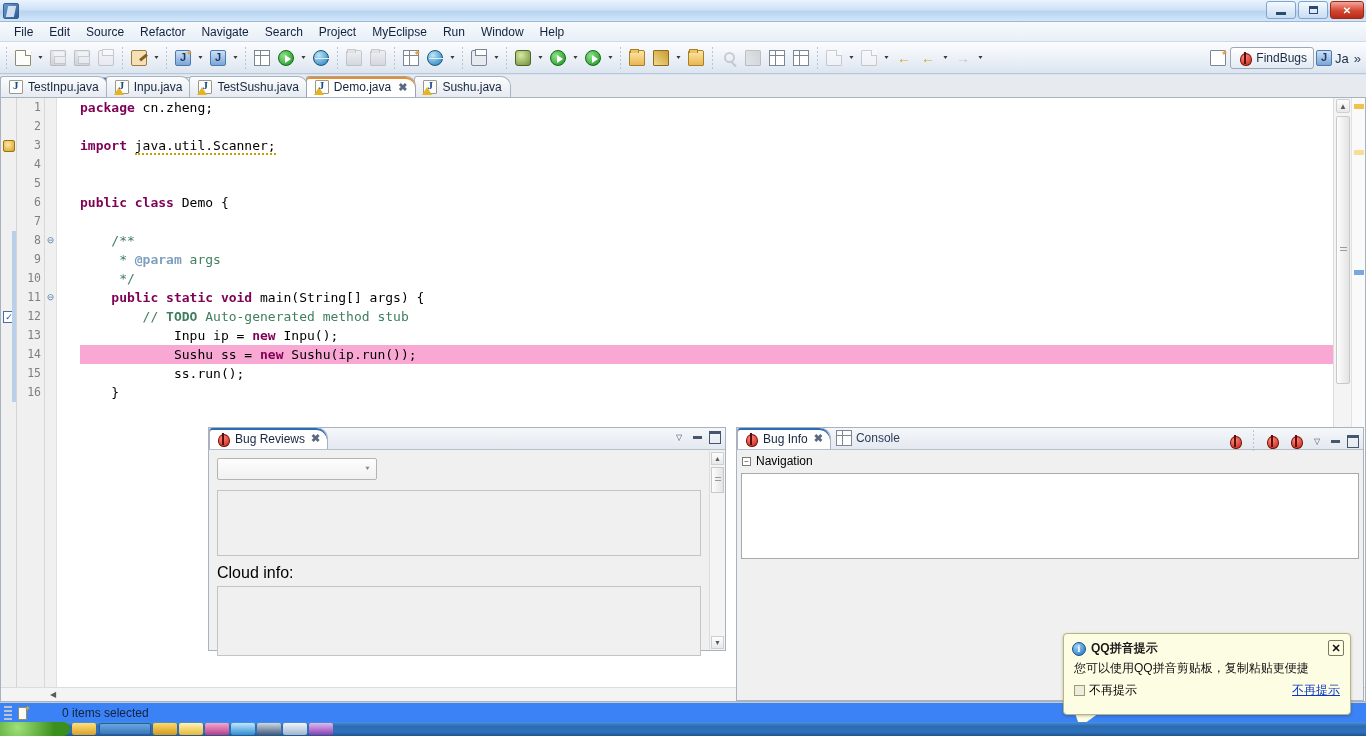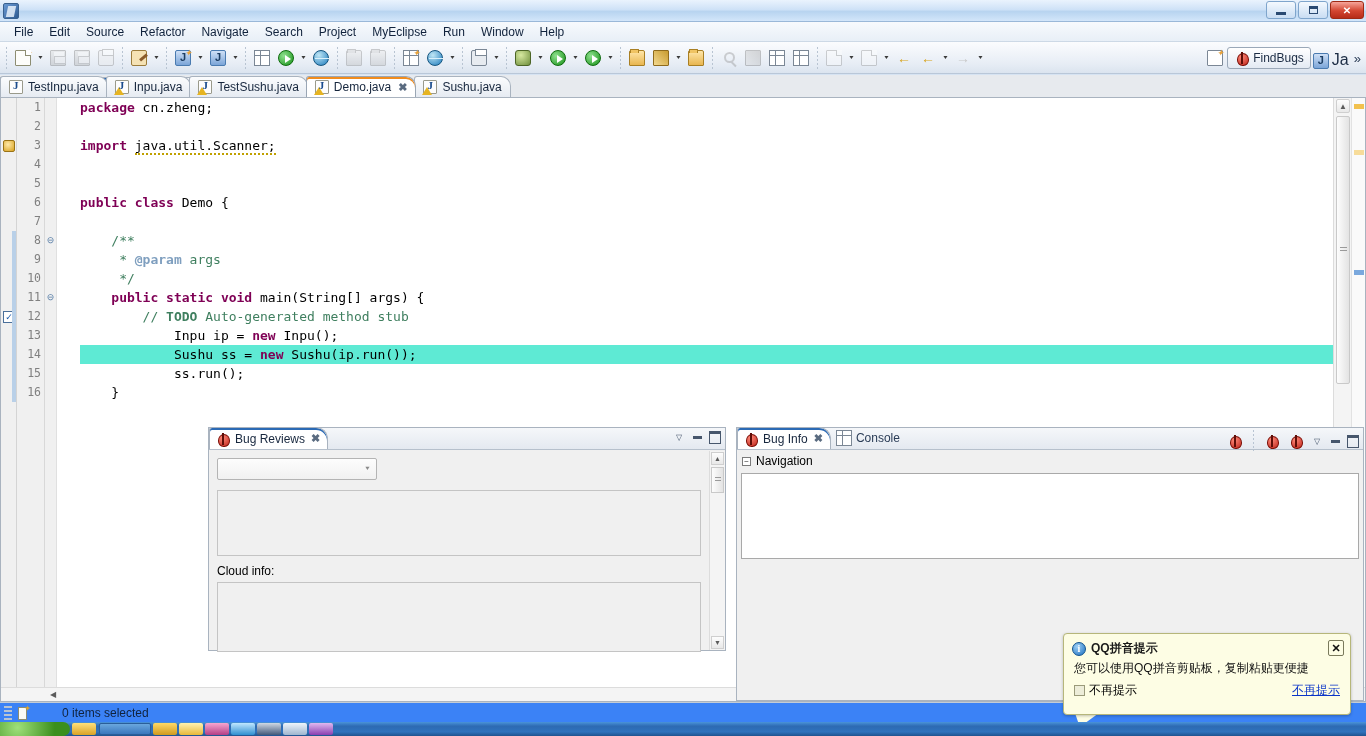--- a/index.html
+++ b/index.html
@@ -121,22 +121,22 @@
     position:absolute; right:0; top:42px; height:32px; display:flex; align-items:center;
     padding-right:2px;
   }
   .persp-tab {
     display:flex; align-items:center; gap:3px; height:22px; padding:0 6px;
     border:1px solid #9aa8b8; border-radius:3px;
     background: linear-gradient(to bottom,#ffffff,#e3eaf3);
     font-size:12px; color:#1b2c44; white-space:nowrap;
   }
   .persp-tab2 {
-    display:flex; align-items:flex-end; gap:3px; height:22px; padding:0 2px;
-    font-size:16px; color:#1b2c44; white-space:nowrap;
+    display:flex; align-items:center; gap:3px; height:22px; padding:0 2px;
+    font-size:13px; color:#1b2c44; white-space:nowrap;
   }
   .persp-more { font-size:13px; color:#2b3d57; padding:0 3px; }
 
   
   .workbench { position:absolute; left:0; top:75px; width:1366px; height:627px; background:#e7eaee; }
 
   
   .view { position:absolute; background:#f0f0f0; border:1px solid #a9b3bf; }
   .view-tabbar {
     height:22px; position:relative;
@@ -211,21 +211,21 @@
   }
   .gutter .ln { height:19px; line-height:19px; }
   .foldbar { width:12px; background:#f0f0f0; border-right:1px solid #e0e0e0; flex:none; position:relative;}
   .foldbar .fm { height:19px; line-height:19px; text-align:center; font-size:9px; color:#5a7fa8; }
   .code {
     flex:1; position:relative; padding-left:23px;
     font-family:"DejaVu Sans Mono", monospace; font-size:13px; color:#000;
     white-space:pre; overflow:hidden;
   }
   .code .ln { height:19px; line-height:19px; }
-  .code .ln.hl { background:#5eead4; }
+  .code .ln.hl { background:#f9a8d4; }
   .kw { color:#7f0055; font-weight:bold; }
   .cmt { color:#3f7f5f; }
   .tag { color:#7f9fbf; font-weight:bold; }
   .todo { color:#3f7f5f; font-weight:bold; }
   .squig { border-bottom: 2px dotted #c0a000; padding-bottom:0; }
   .changebar { position:absolute; left:0; width:4px; background:#b9d0e8; }
 
   .ed-vscroll {
     position:absolute; right:14px; top:0; bottom:14px; width:18px;
     background:#f4f4f4; border-left:1px solid #dcdcdc;
@@ -258,21 +258,21 @@
   
   #bug-reviews { left:208px; top:352px; width:518px; height:224px; }
   #bug-reviews .view-body { top:23px; background:#f0f0f0; }
   .br-inner { position:absolute; left:0; right:16px; top:0; bottom:0; background:#f0f0f0; padding:7px 8px 0 8px; }
   .br-combo {
     width:160px; height:22px; background:linear-gradient(#fdfdfd,#f1f1f1);
     border:1px solid #b4b4b4; border-radius:2px; position:relative;
   }
   .br-combo:after{content:"\25BC";position:absolute;right:5px;top:5px;font-size:7px;color:#8a8a8a;transform:scale(1,.8);}
   .br-box { margin-top:10px; height:66px; background:#f0f0f0; border:1px solid #c4c4c4; }
-  .br-label { margin-top:8px; font-size:12px; color:#000; }
+  .br-label { margin-top:8px; font-size:16px; color:#000; }
   .br-box2 { margin-top:4px; height:70px; background:#f0f0f0; border:1px solid #c4c4c4; }
   .br-scroll { position:absolute; right:0; top:0; bottom:0; width:16px; background:#f4f4f4; border-left:1px solid #dcdcdc; }
   .br-scroll .a-up,.br-scroll .a-dn{position:absolute;left:1px;width:13px;height:13px;display:flex;align-items:center;justify-content:center;font-size:7px;color:#5b5b5b;background:linear-gradient(#fdfdfd,#e8e8e8);border:1px solid #cfcfcf;}
   .br-scroll .a-up{top:1px;} .br-scroll .a-dn{bottom:1px;}
   .br-scroll .th{position:absolute;left:1px;top:16px;width:13px;height:26px;background:linear-gradient(to right,#fdfdfd,#e3e3e3);border:1px solid #c9c9c9;}
   .br-scroll .th:after{content:"";position:absolute;left:3px;top:9px;width:6px;height:6px;background:repeating-linear-gradient(to bottom,#9a9a9a 0 1px,transparent 1px 3px);}
 
   
   #bug-info { left:736px; top:352px; width:628px; height:274px; }
   #bug-info .view-body { top:23px; background:#f0f0f0; }

